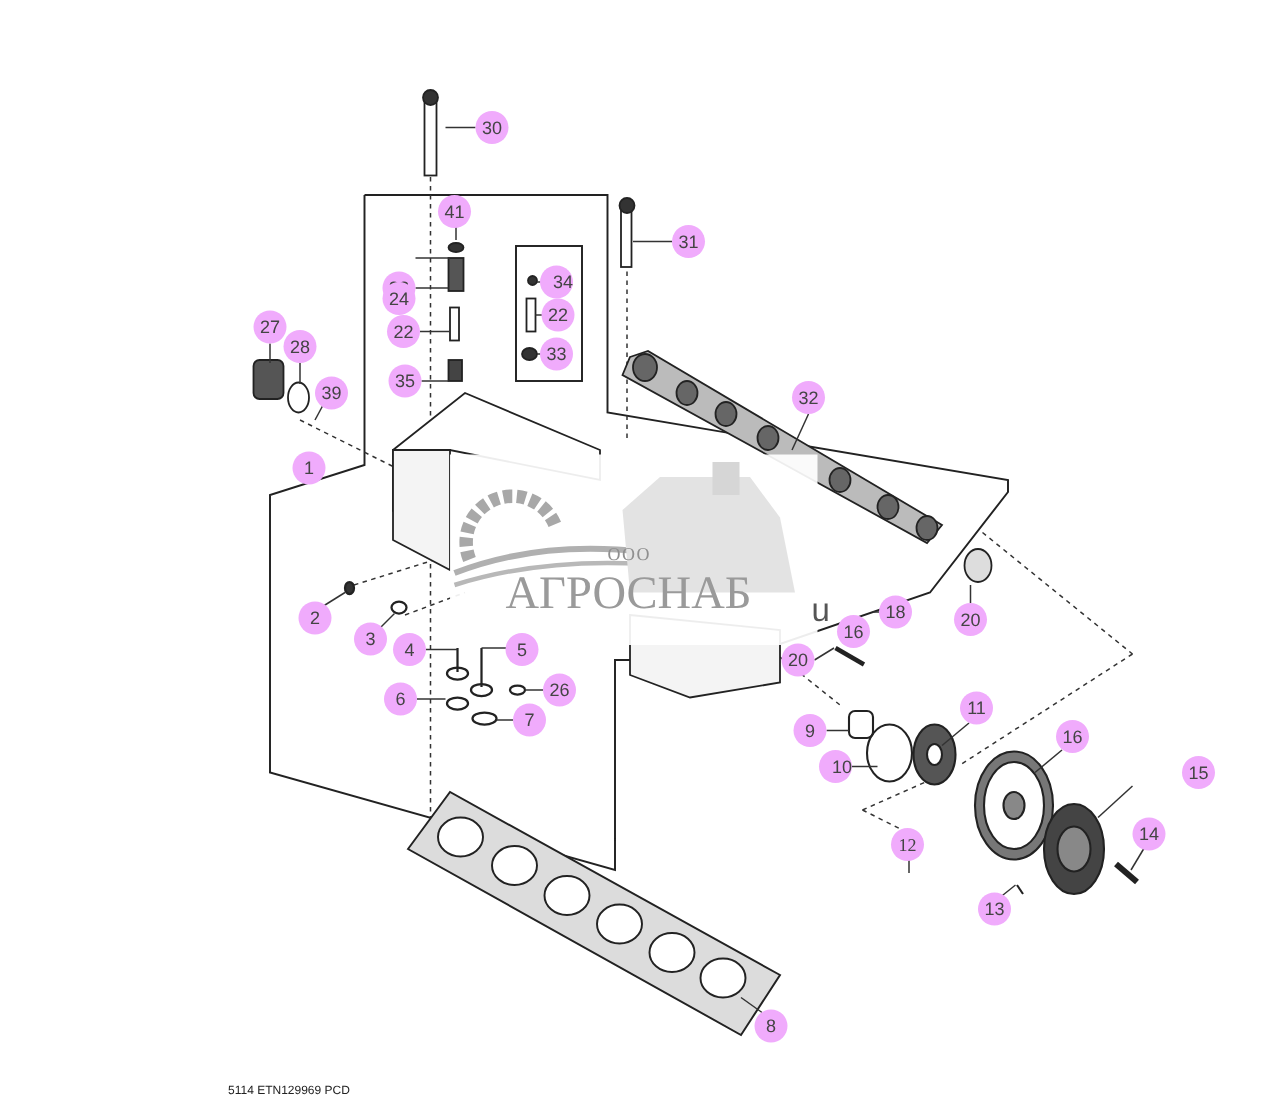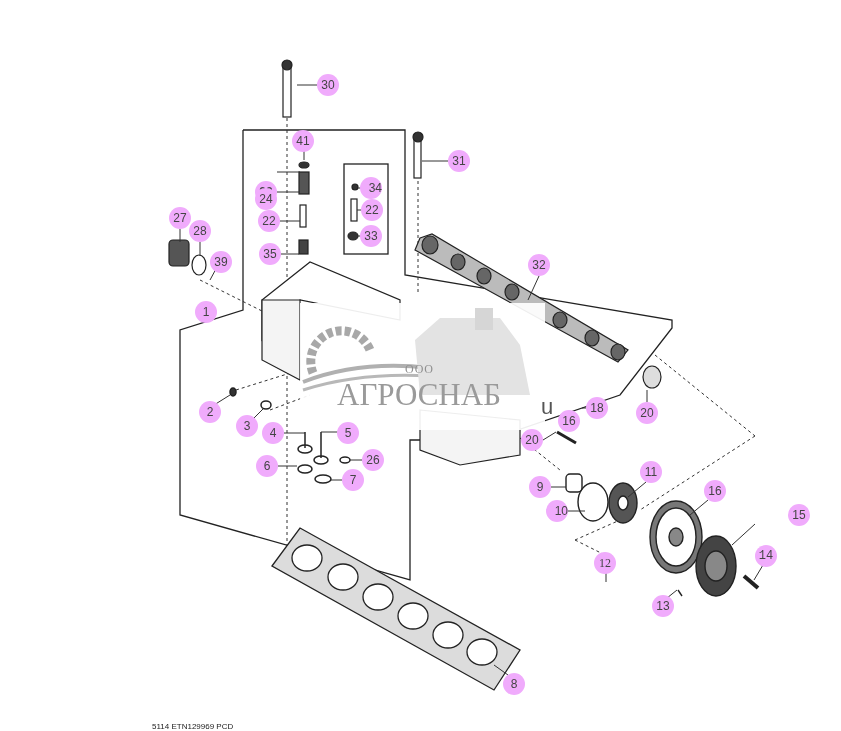--- a/index.html
+++ b/index.html
@@ -174,21 +174,21 @@
   <div class="callout" style="left:337px;top:422px;">5</div>
   <div class="callout" style="left:256px;top:455px;">6</div>
   <div class="callout" style="left:342px;top:469px;">7</div>
   <div class="callout" style="left:558px;top:410px;">16</div>
   <div class="callout" style="left:503px;top:673px;">8</div>
   <div class="callout" style="left:529px;top:476px;">9</div>
   <div class="callout" style="left:546px;top:500px;text-align:right;">10</div>
   <div class="callout" style="left:640px;top:461px;">11</div>
   <div class="callout" style="left:594px;top:552px;font-family:Liberation Serif, serif;">12</div>
   <div class="callout" style="left:652px;top:595px;">13</div>
-  <div class="callout" style="left:755px;top:545px;font-family:Liberation Mono, monospace;">14</div>
+  <div class="callout" style="left:755px;top:545px;">14</div>
   <div class="callout" style="left:788px;top:504px;">15</div>
   <div class="callout" style="left:704px;top:480px;">16</div>
   <div class="callout" style="left:586px;top:397px;">18</div>
   <div class="callout" style="left:636px;top:402px;">20</div>
   <div class="callout" style="left:521px;top:429px;">20</div>
   <div class="callout" style="left:259px;top:243px;">35</div>
   <div class="callout" style="left:258px;top:210px;">22</div>
   <div class="callout" style="left:361px;top:199px;">22</div>
   <div class="callout" style="left:255px;top:181px;font-weight:bold;">23</div>
   <div class="callout" style="left:255px;top:161px;margin-top:27px;">24</div>

